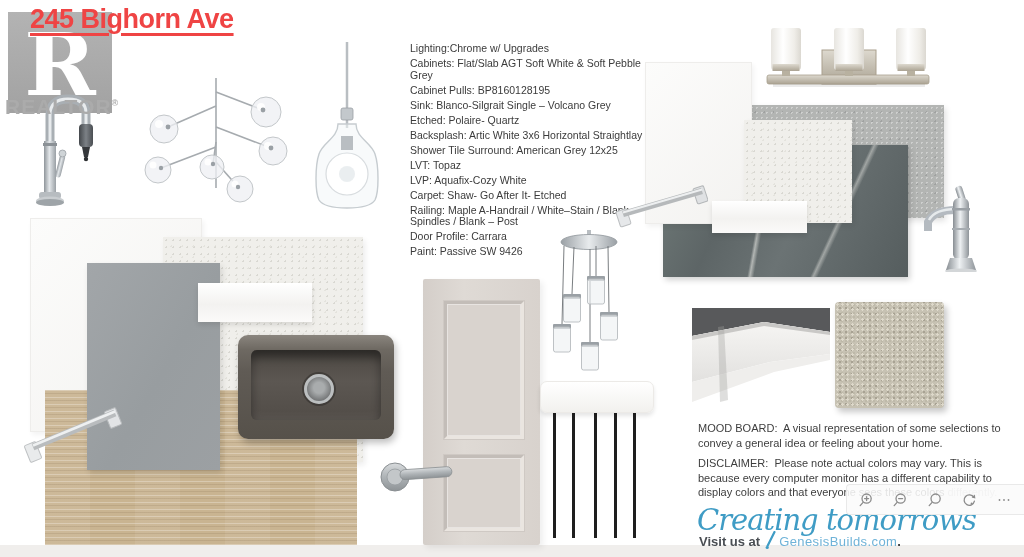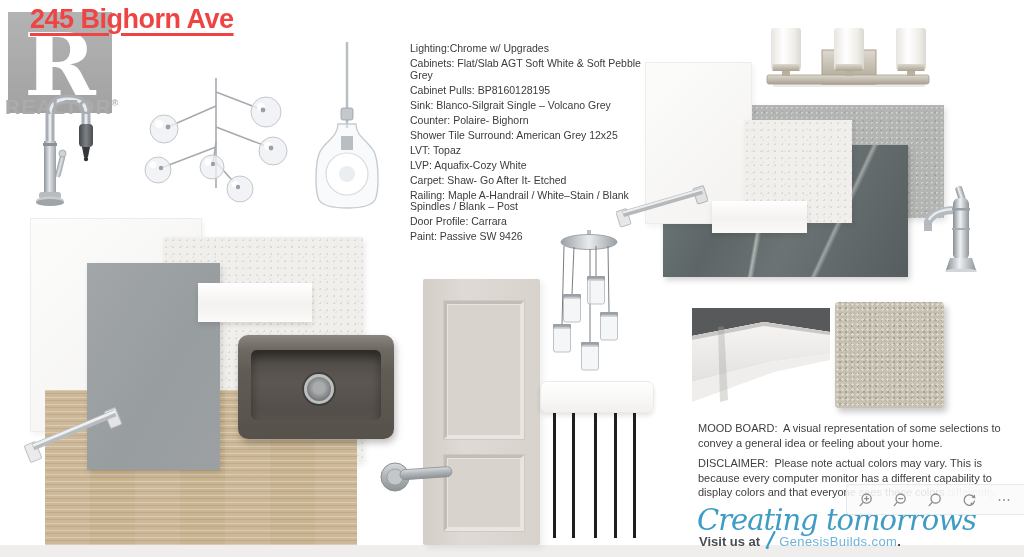--- a/index.html
+++ b/index.html
@@ -256,21 +256,22 @@
     <rect x="41" y="94" width="12" height="14" fill="#b9bec2"></rect>
     <circle cx="47" cy="132" r="21" fill="rgba(255,255,255,0.9)" stroke="#d8dcdf" stroke-width="1.2"></circle>
     <circle cx="47" cy="132" r="8" fill="rgba(232,236,238,0.9)"></circle>
   </svg>
 
   <div class="abs specs">
     <p>Lighting:Chrome w/ Upgrades</p>
     <p>Cabinets: Flat/Slab AGT Soft White &amp; Soft Pebble Grey</p>
     <p>Cabinet Pulls: BP8160128195</p>
     <p>Sink: Blanco-Silgrait Single – Volcano Grey</p>
-    <p>Counter: Polaire- Bighorn</p>
+    <p>Etched: Polaire- Quartz</p>
+    <p>Backsplash: Artic White 3x6 Horizontal Straightlay</p>
     <p>Shower Tile Surround: American Grey 12x25</p>
     <p>LVT: Topaz</p>
     <p>LVP: Aquafix-Cozy White</p>
     <p>Carpet: Shaw- Go After It- Etched</p>
     <p>Railing: Maple A-Handrail / White–Stain / Blank Spindles / Blank – Post</p>
     <p>Door Profile: Carrara</p>
     <p>Paint: Passive SW 9426</p>
   </div>
 
   <div class="abs tile-grey" style="left:749px;top:105px;width:195px;height:113px;z-index:3;"></div>

